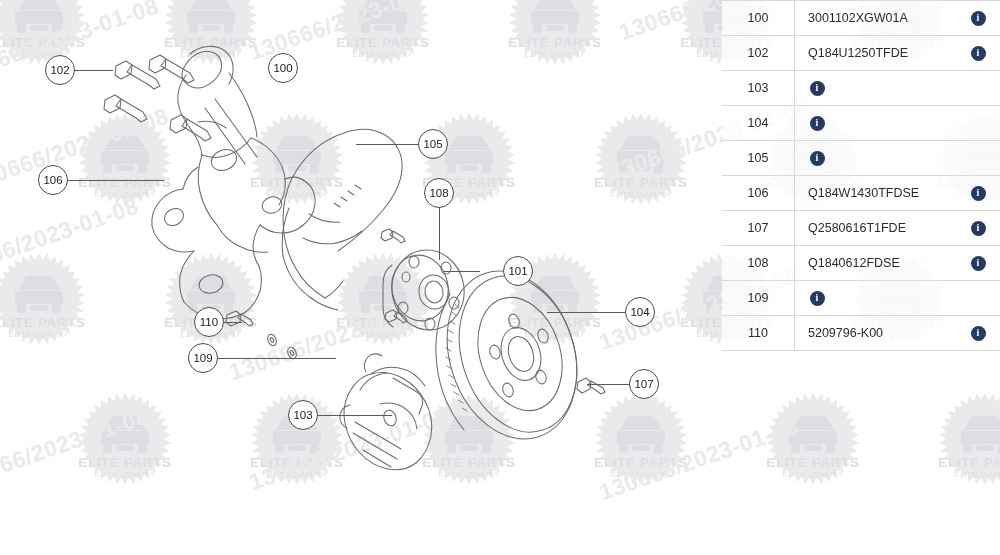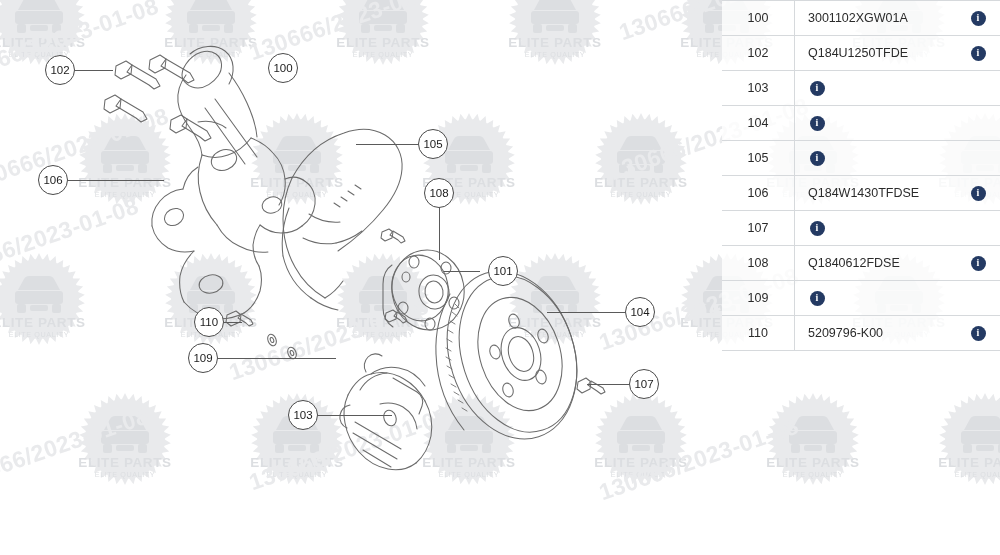--- a/index.html
+++ b/index.html
@@ -647,21 +647,21 @@
       <div class="leader" style="top: 384px; width: 42px; left: 587px;"></div>
       <div class="leader" style="top: 415px; width: 74px; left: 318px;"></div>
     </div>
 
   <div id="callouts">
       <div class="callout" style="left: 45px; top: 55px;">102</div>
       <div class="callout" style="left: 268px; top: 53px;">100</div>
       <div class="callout" style="left: 418px; top: 129px;">105</div>
       <div class="callout" style="left: 38px; top: 165px;">106</div>
       <div class="callout" style="left: 424px; top: 178px;">108</div>
-      <div class="callout" style="left: 488px; top: 256px;">101</div>
+      <div class="callout" style="left: 503px; top: 256px;">101</div>
       <div class="callout" style="left: 625px; top: 297px;">104</div>
       <div class="callout" style="left: 194px; top: 307px;">110</div>
       <div class="callout" style="left: 188px; top: 343px;">109</div>
       <div class="callout" style="left: 629px; top: 369px;">107</div>
       <div class="callout" style="left: 288px; top: 400px;">103</div>
     </div>
 
   <div class="parts-table" id="parts-table">
       <div class="pt-row partial-top">
         <div class="pt-num"></div>
@@ -702,20 +702,21 @@
       </div>
       <div class="pt-row">
         <div class="pt-num">106</div>
         <div class="pt-code">Q184W1430TFDSE</div>
         <div class="pt-info">
           <div class="info-icon">i</div>
         </div>
       </div>
       <div class="pt-row">
         <div class="pt-num">107</div>
+        <div class="pt-code">Q2580616T1FDE</div>
         <div class="pt-info">
           <div class="info-icon">i</div>
         </div>
       </div>
       <div class="pt-row">
         <div class="pt-num">108</div>
         <div class="pt-code">Q1840612FDSE</div>
         <div class="pt-info">
           <div class="info-icon">i</div>
         </div>

